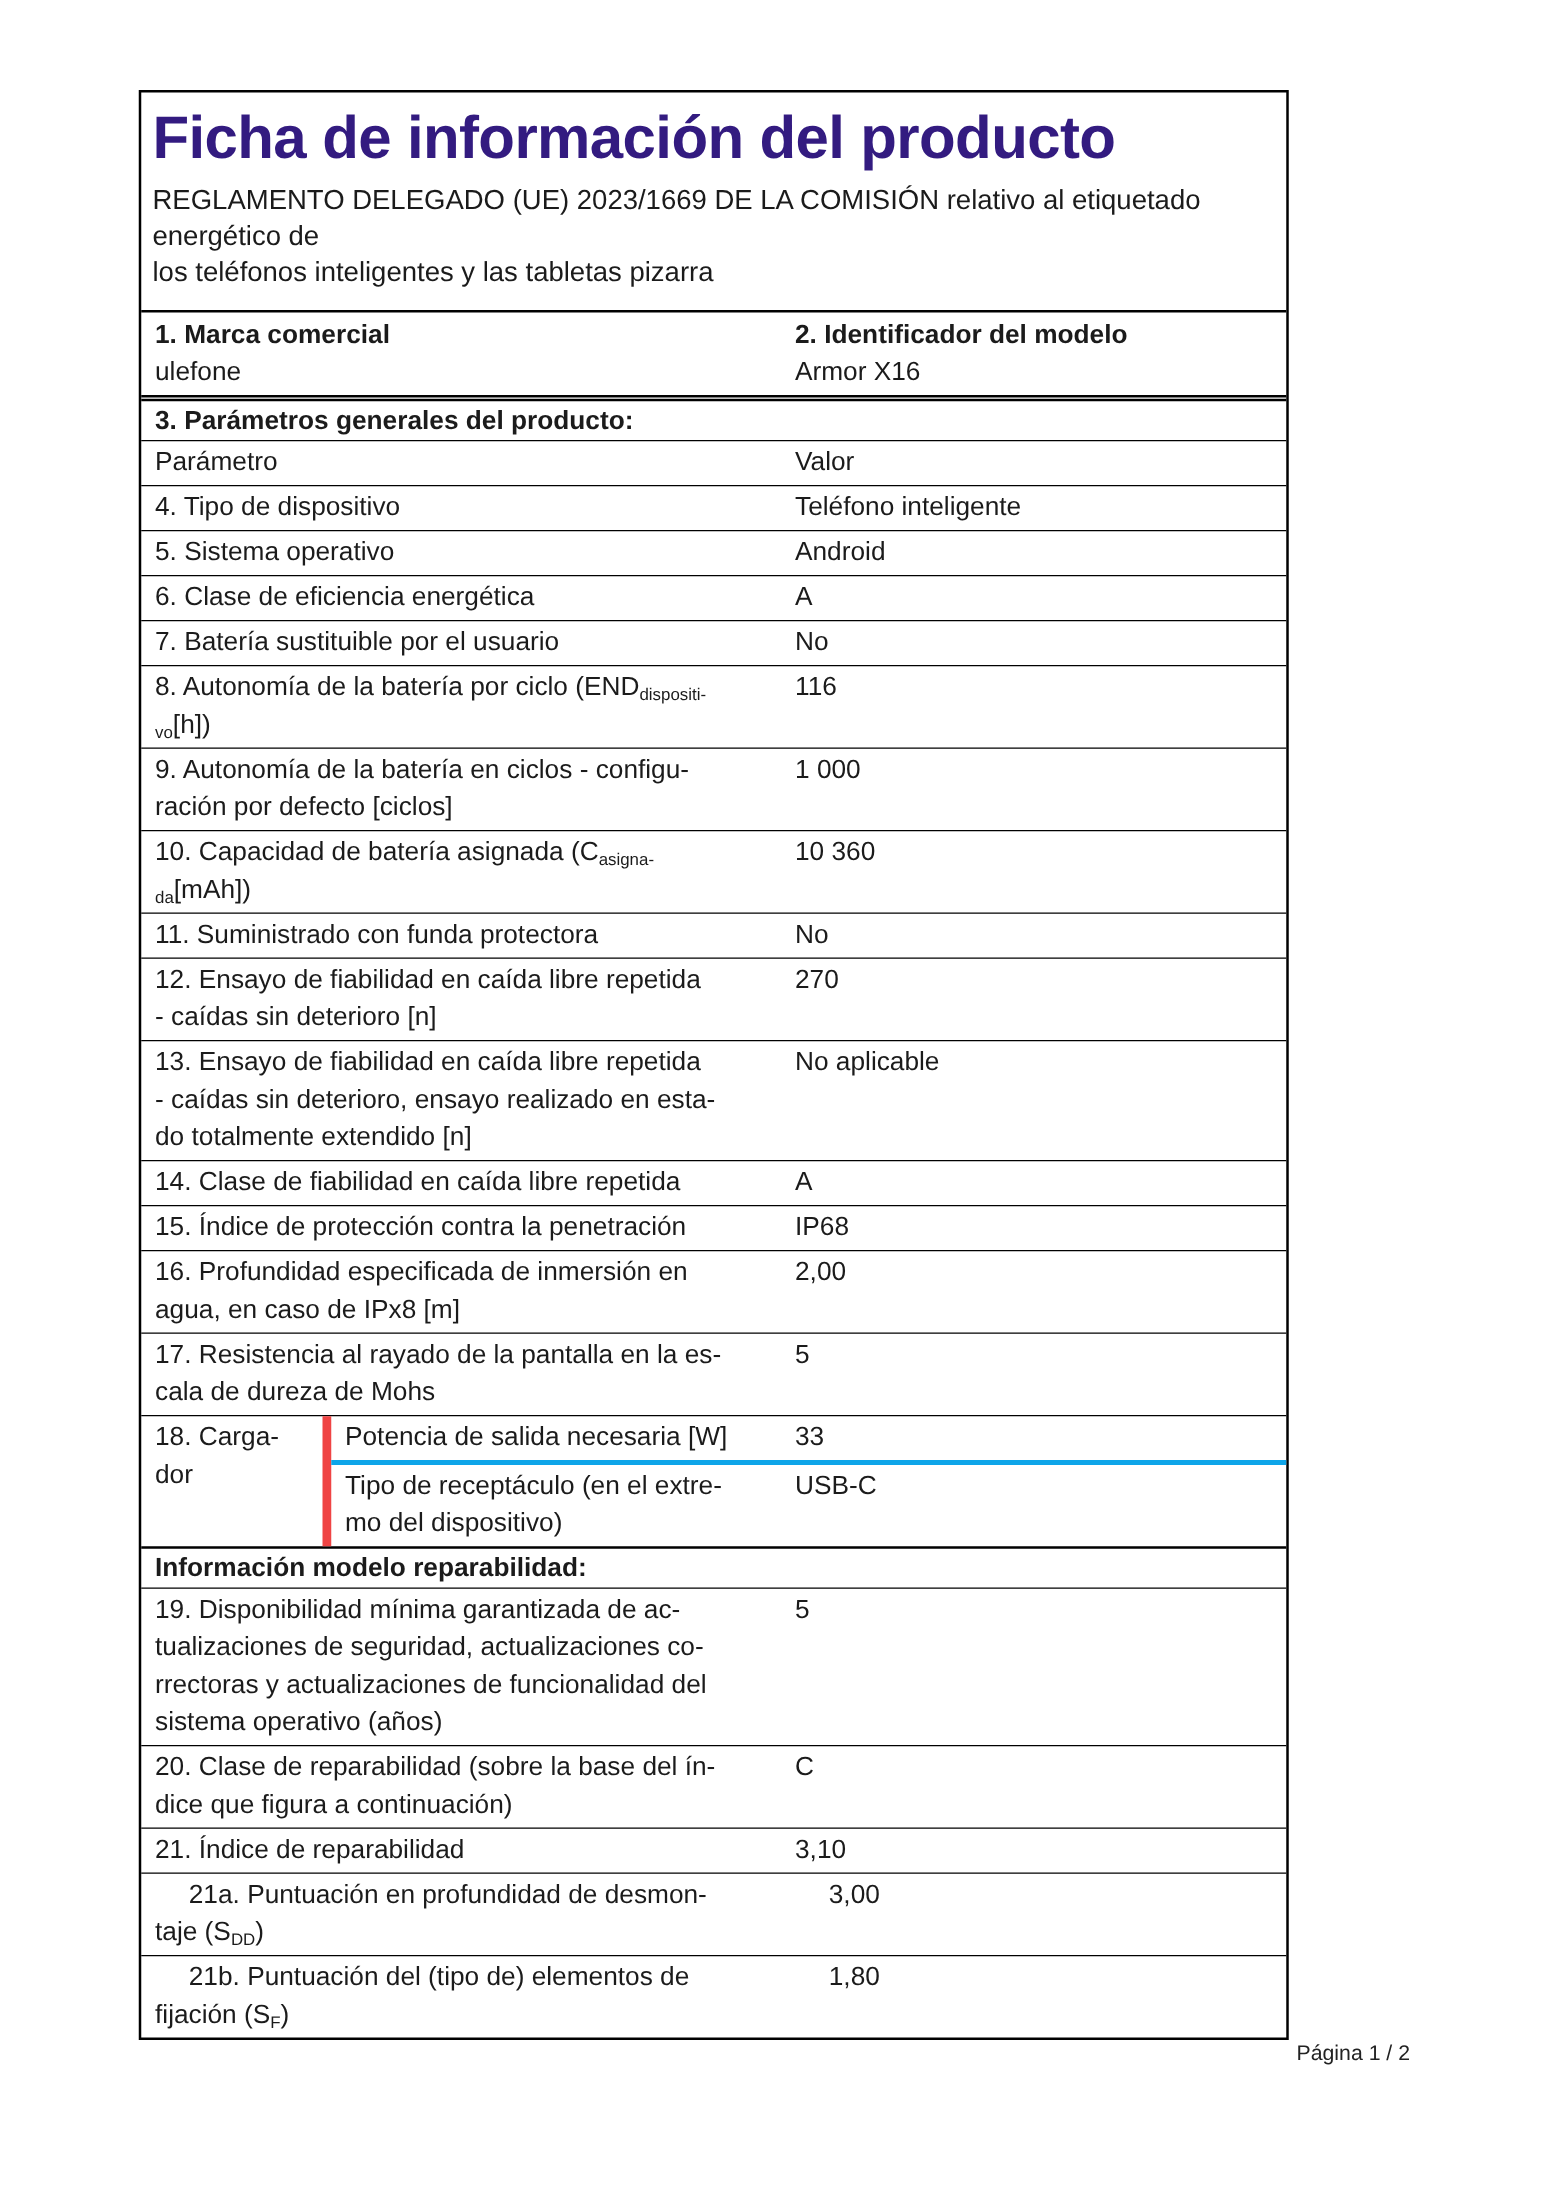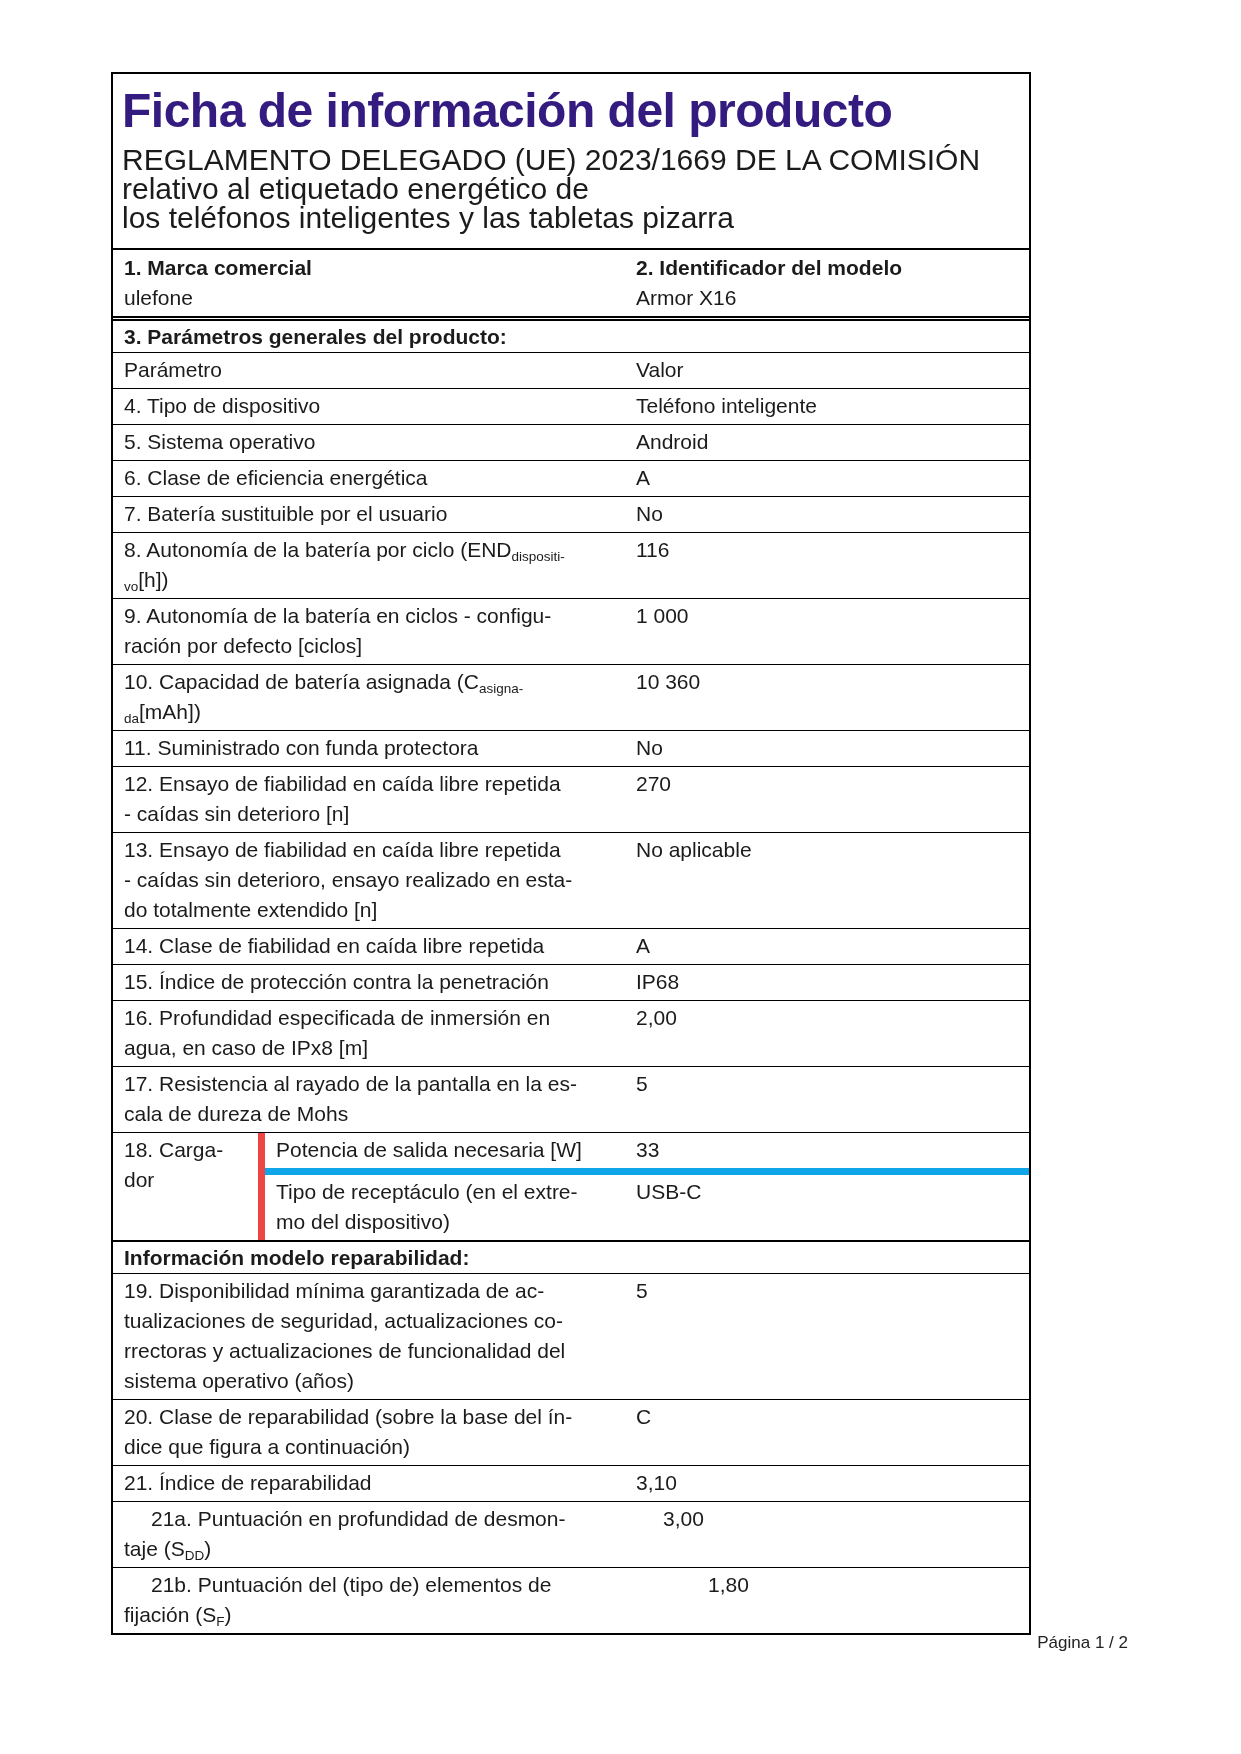--- a/index.html
+++ b/index.html
@@ -14,47 +14,47 @@
     border:2px solid #000000; background:#ffffff;
   }
 
   
   .head { border-bottom:2px solid #000; padding:8px 9px 16px 9px; }
   .head h1 {
     margin:0; font-size:48px; line-height:58px; font-weight:700;
     letter-spacing:-0.5px;
   }
   .head .sub {
-    margin:5px 0 0 0; font-size:30px; line-height:29px;
+    margin:5px 0 0 0; font-size:22px; line-height:29px;
     white-space:pre-line; color:#1b1b1b;
   }
 
   
   .row { display:flex; border-bottom:1px solid #000; font-size:21px; line-height:30px; }
-  .row:last-child { border-bottom:none;gap:45px; }
+  .row:last-child { border-bottom:none; }
   .lab { width:519px; padding:2px 8px 3px 11px; }
   .val { flex:1; padding:2px 8px 3px 4px; }
   .line { min-height:30px; }
   sub.sb { font-size:13.5px; line-height:0; vertical-align:-4px; }
 
   .indent .line:first-child { padding-left:27px; }
 
   
   .row.section { display:block; font-weight:700; padding:1px 8px 0 11px; }
 
   
   .row.brand { border-bottom:5px double #000; }
   .row.brand .lab, .row.brand .val { padding-top:3px; padding-bottom:3px; }
   .row.brand .t { font-weight:700; }
 
   
   .row.charger { border-bottom:2px solid #000; }
   .chg-label { width:152px; border-right:7px solid #ef4444; padding:2px 6px 3px 11px; }
   .chg-subs { flex:1; display:flex; flex-direction:column; }
-  .chg-subrow { display:flex; border-bottom:7px solid #0ea5e9; }
+  .chg-subrow { display:flex; border-bottom:4px solid #0ea5e9; }
   .chg-subrow:last-child { border-bottom:none; }
   .slab { width:367px; padding:2px 8px 3px 11px; }
   .sval { flex:1; padding:2px 8px 3px 4px; }
 
   .pagenum {
     position:absolute; right:113px; top:1632px;
     font-size:17px; line-height:22px; color:#222222;
   }
 </style>
 </head>

